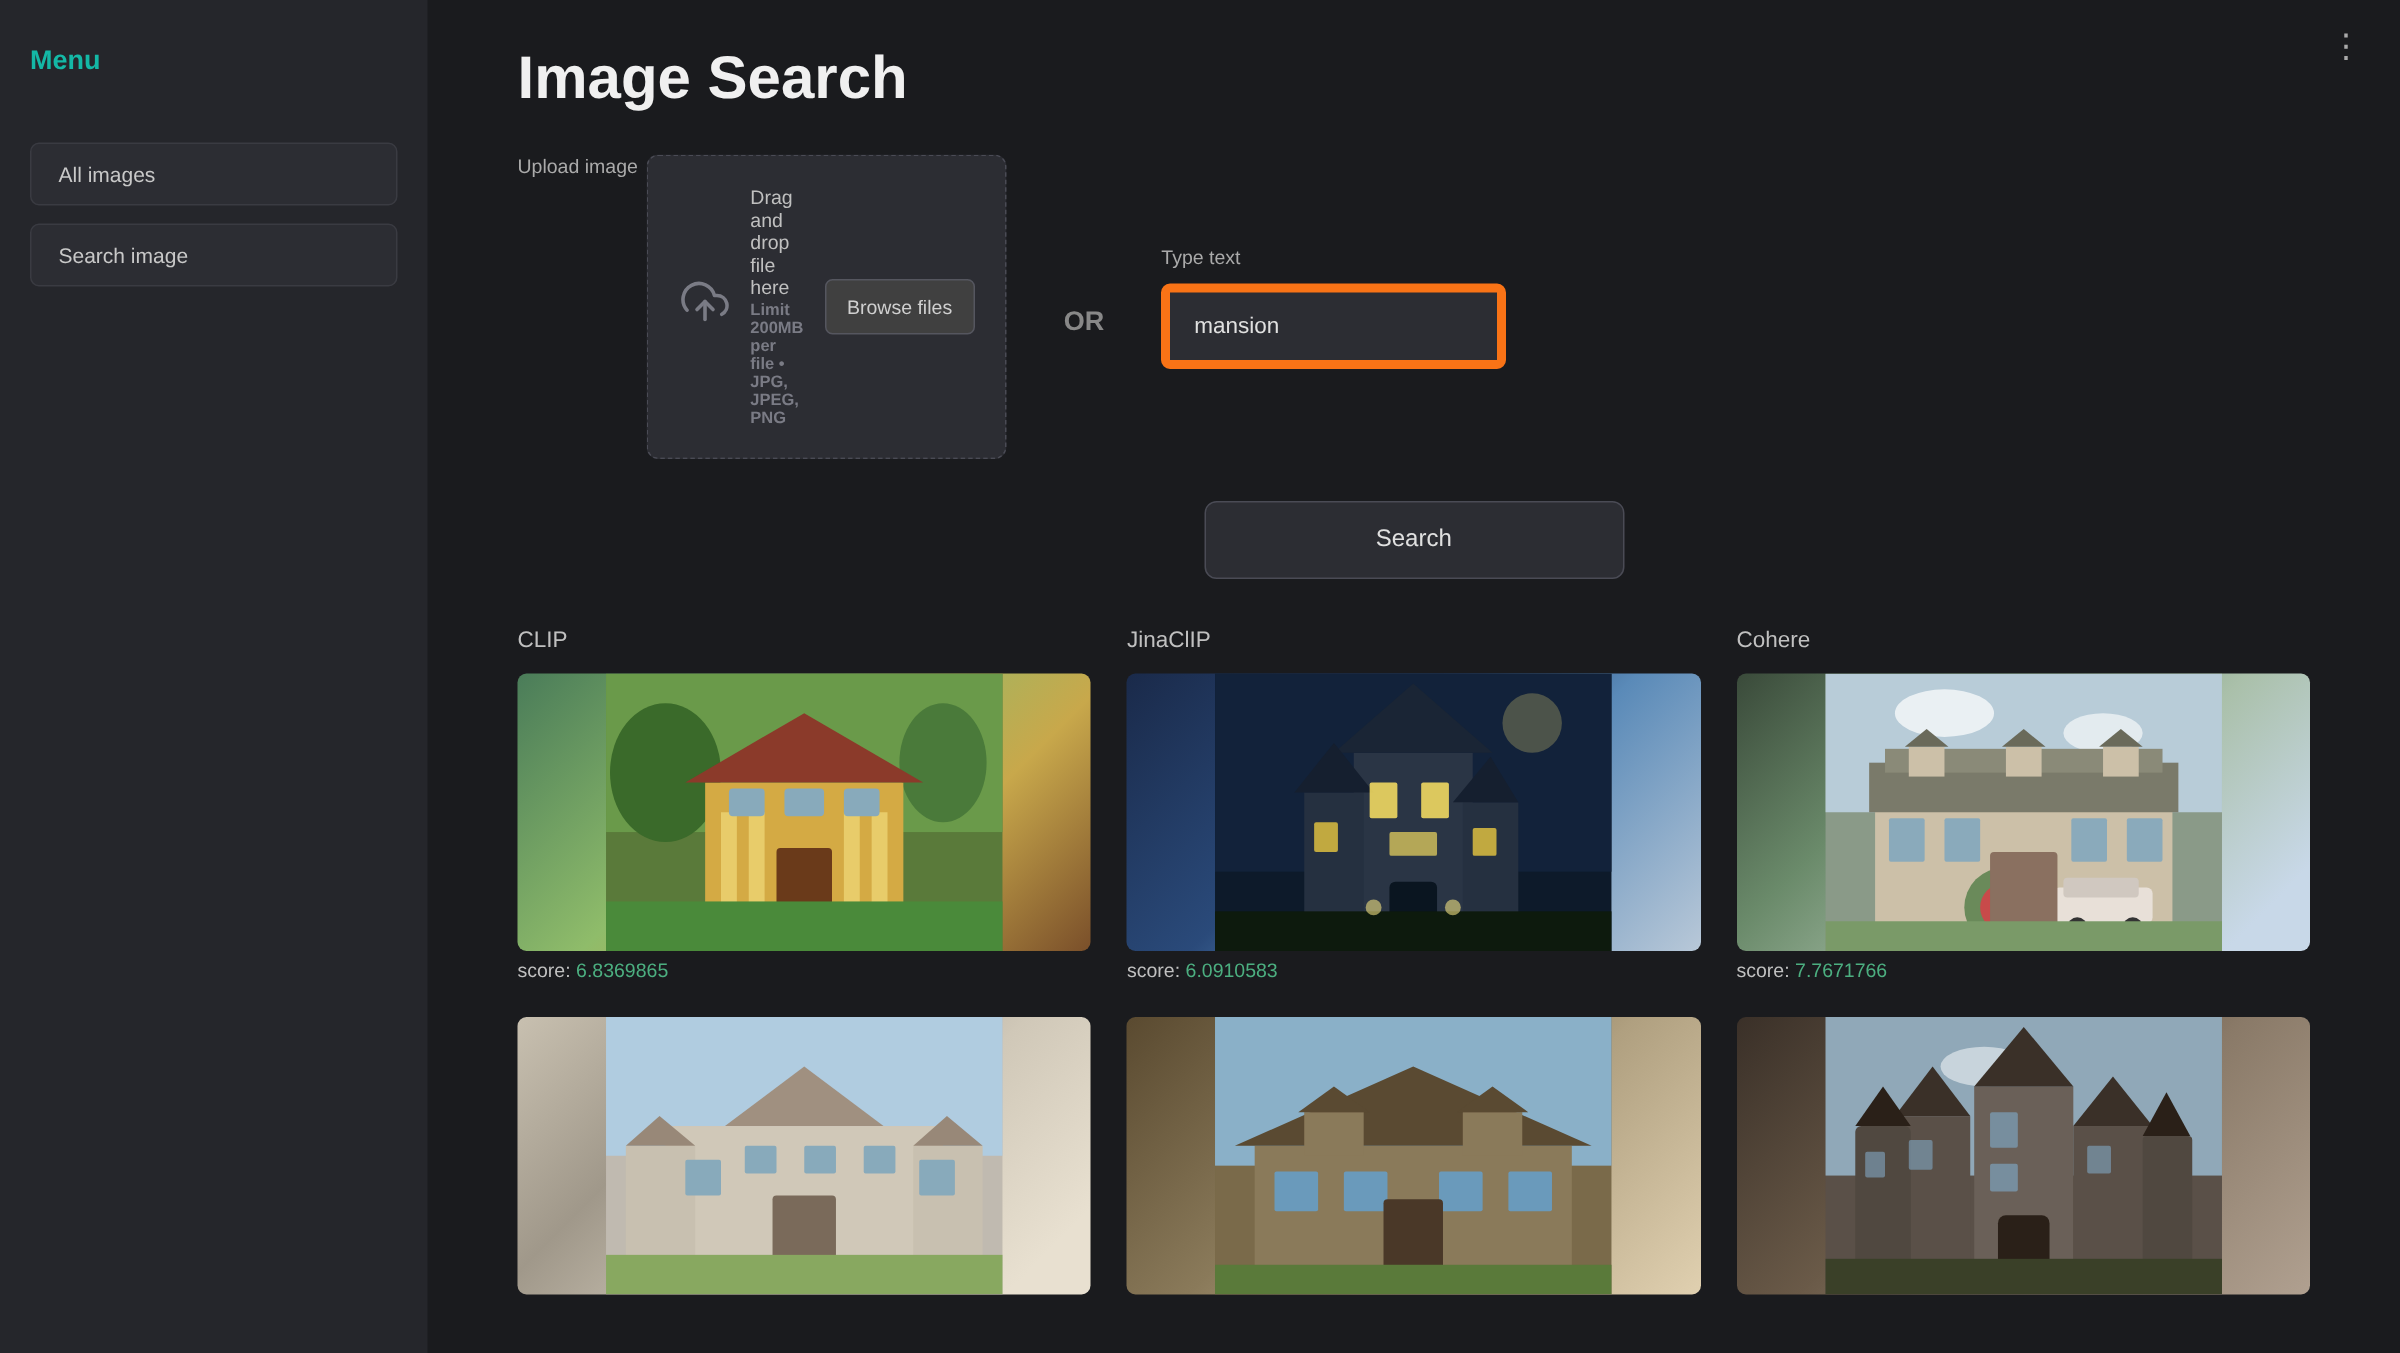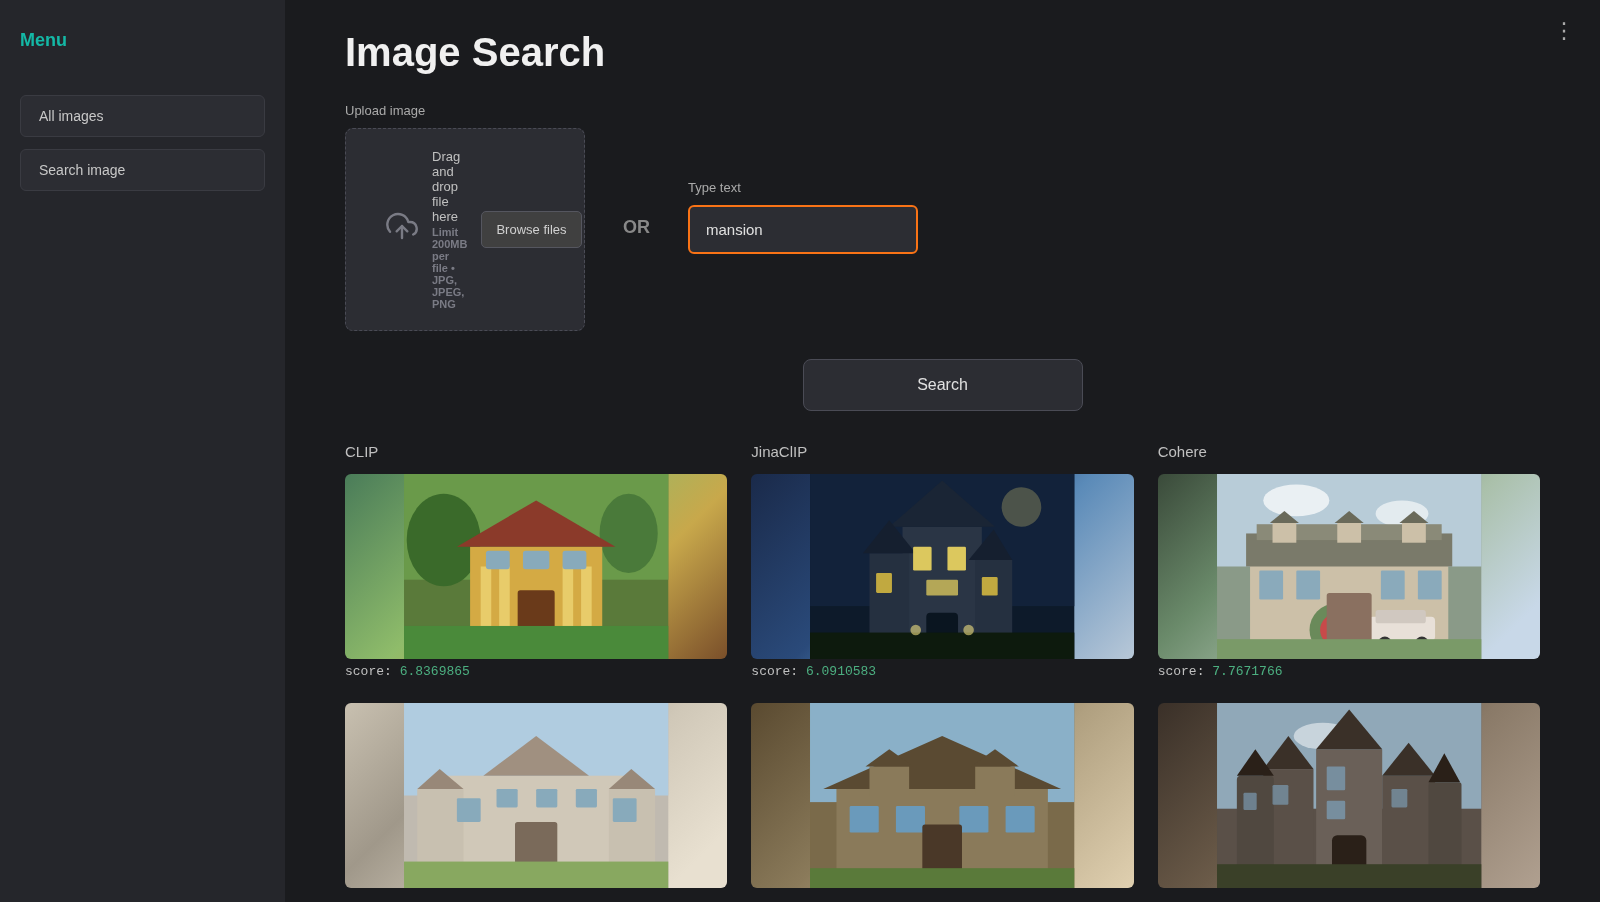--- a/index.html
+++ b/index.html
@@ -72,35 +72,35 @@
     
     .input-row {
       display: flex;
       align-items: center;
       gap: 28px;
       margin-bottom: 28px;
     }
 
     .upload-section {
       display: flex;
-      flex-direction: column;
+      flex-direction: row;
       gap: 6px;
     }
 
     .upload-label {
       font-size: 13px;
       color: #aaa;
       margin-bottom: 4px;
     }
 
     .upload-box {
       background-color: #2c2d33;
       border: 1px dashed #4a4b55;
       border-radius: 8px;
-      padding: 20px 40px;
+      padding: 20px 22px;
       display: flex;
       align-items: center;
       gap: 14px;
       width: 240px;
       min-height: 90px;
     }
 
     .upload-icon {
       color: #7a7b85;
       font-size: 28px;
@@ -151,21 +151,21 @@
     }
 
     .type-text-label {
       font-size: 13px;
       color: #aaa;
       margin-bottom: 4px;
     }
 
     .type-text-input {
       background-color: #2c2d33;
-      border: 2px solid #f97316;
+      border: 6px solid #f97316;
       border-radius: 6px;
       color: #e0e0e0;
       font-size: 15px;
       padding: 14px 16px;
       width: 230px;
       outline: none;
     }
 
     
     .search-btn-container {
@@ -211,21 +211,20 @@
       color: #c0c0c0;
       font-weight: 500;
       margin-bottom: 8px;
     }
 
     .result-item {
       display: flex;
       flex-direction: column;
       gap: 5px;
       margin-bottom: 18px;
-      font-family: Liberation Mono, monospace;
     }
 
     .result-image {
       width: 100%;
       height: 185px;
       border-radius: 6px;
       object-fit: cover;
       background-color: #3a3b42;
       display: flex;
       align-items: center;

